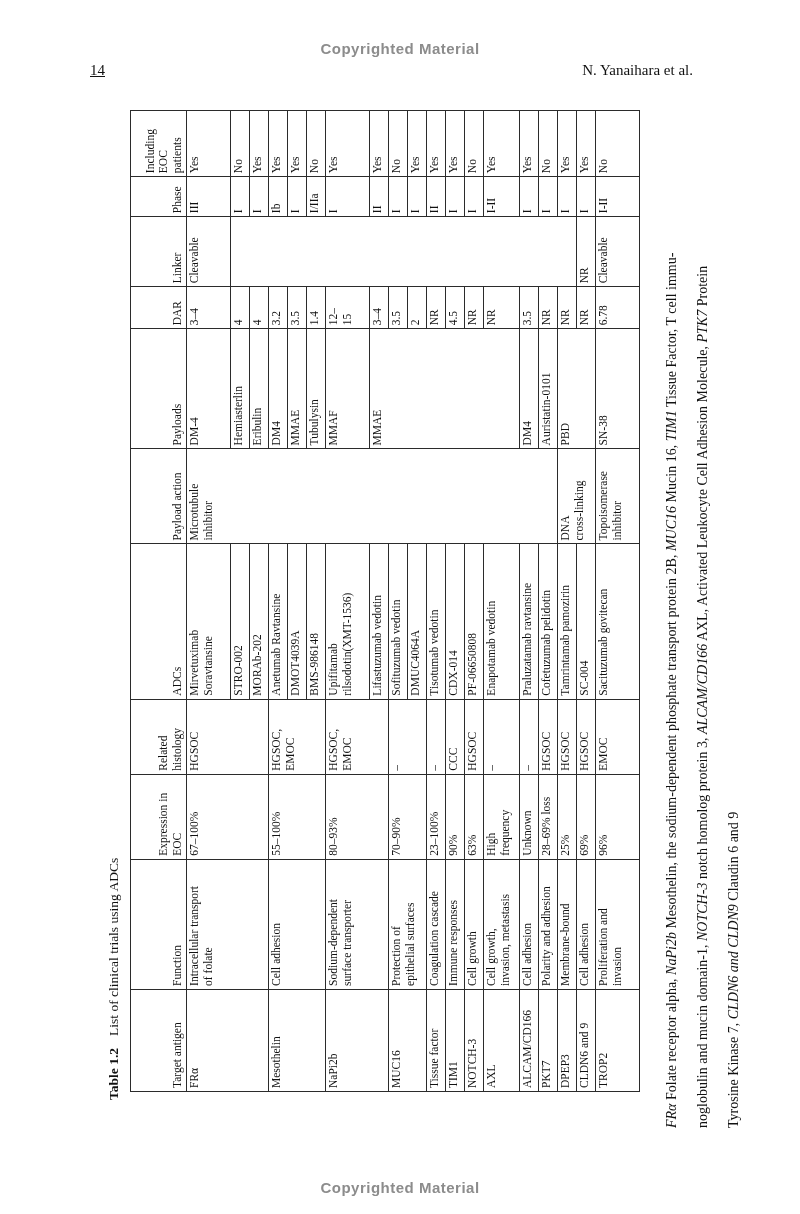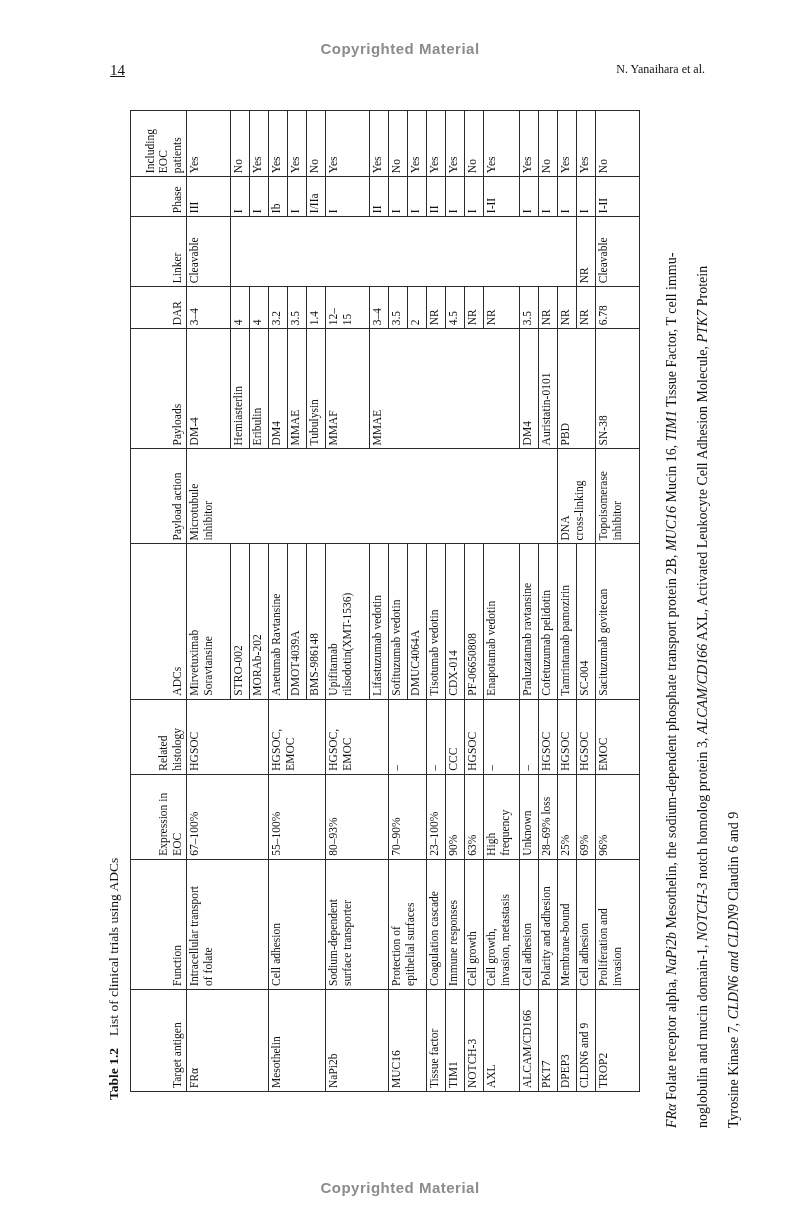--- a/index.html
+++ b/index.html
@@ -3,22 +3,22 @@
 <meta charset="utf-8">
 <style>
   html,body{margin:0;padding:0;background:#ffffff;}
   .page{position:relative;width:800px;height:1214px;background:#ffffff;overflow:hidden;
         font-family:"Liberation Serif", serif;color:#111;}
   .watermark{position:absolute;left:0;width:800px;text-align:center;
              font-family:"Liberation Sans", sans-serif;font-weight:bold;
              font-size:15px;color:#8c8c8c;letter-spacing:0.5px;margin-top:16px;}
   .wm-top{top:24px;}
   .wm-bottom{top:1163px;}
-  .page-number{position:absolute;left:110px;top:62px;font-size:15px;text-decoration:underline;}
-  .running-head{position:absolute;right:95px;top:62px;font-size:12px;}
+  .page-number{position:absolute;left:90px;top:62px;font-size:15px;text-decoration:underline;}
+  .running-head{position:absolute;right:107px;top:62px;font-size:15px;}
 
   
   .rot-wrap{position:absolute;left:106px;top:110px;width:684px;height:1020px;}
   .rot-inner{width:1020px;height:684px;transform-origin:0 0;
              transform:rotate(-90deg) translateX(-1020px);}
 
   .tbl-title{height:24px;margin-left:30px;font-size:13.5px;white-space:nowrap;}
   .tbl-title .lbl{font-weight:bold;margin-right:12px;}
 
   table.adc{border-collapse:collapse;table-layout:fixed;width:982px;margin-left:38px;

